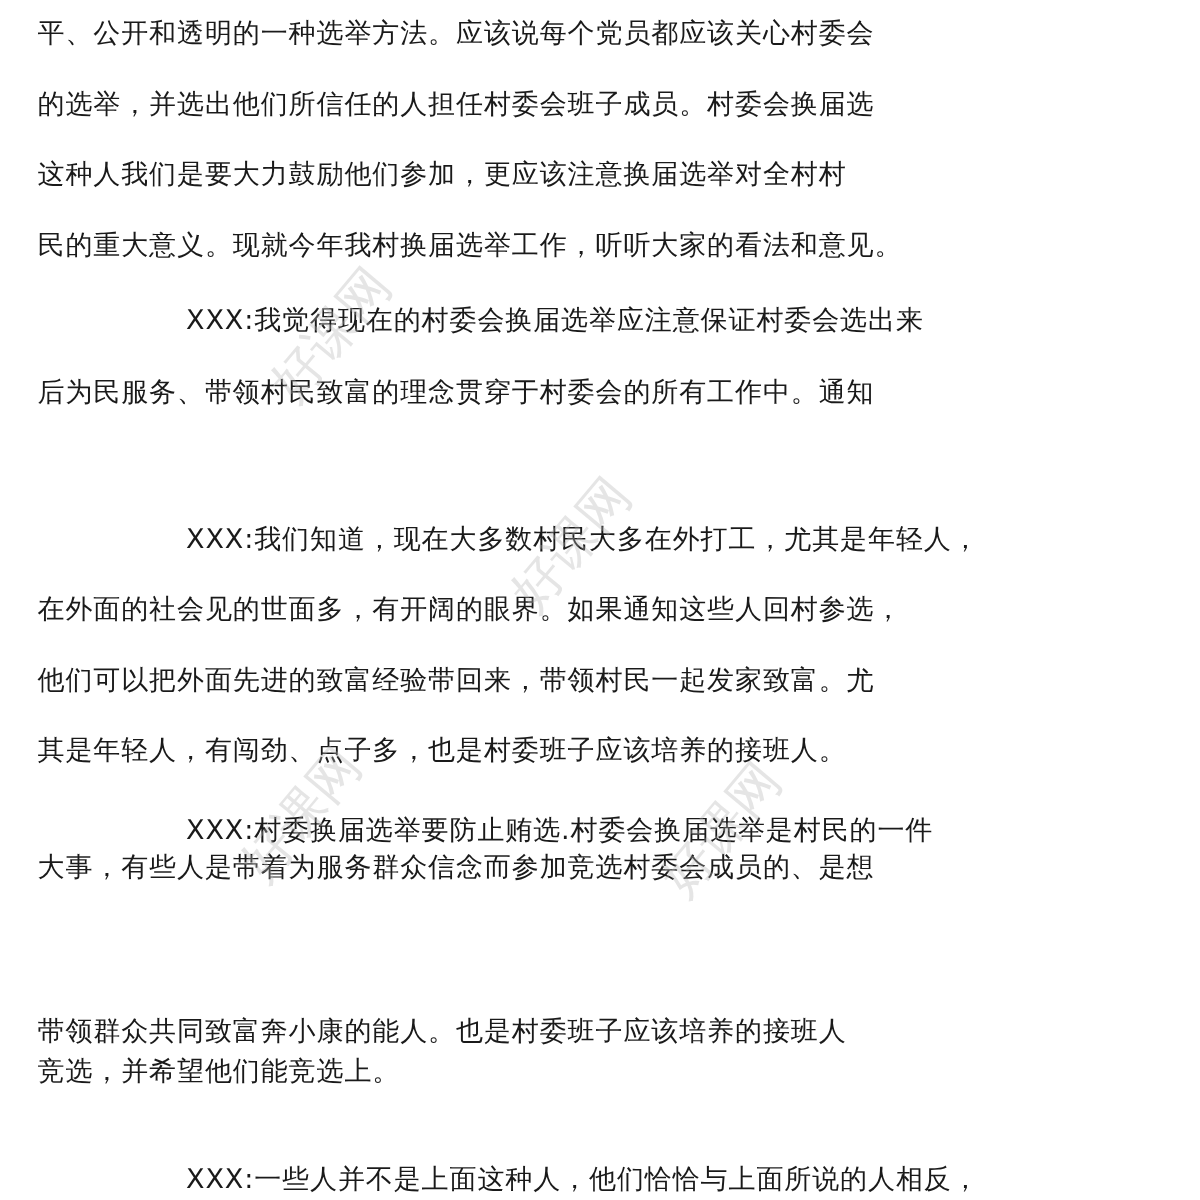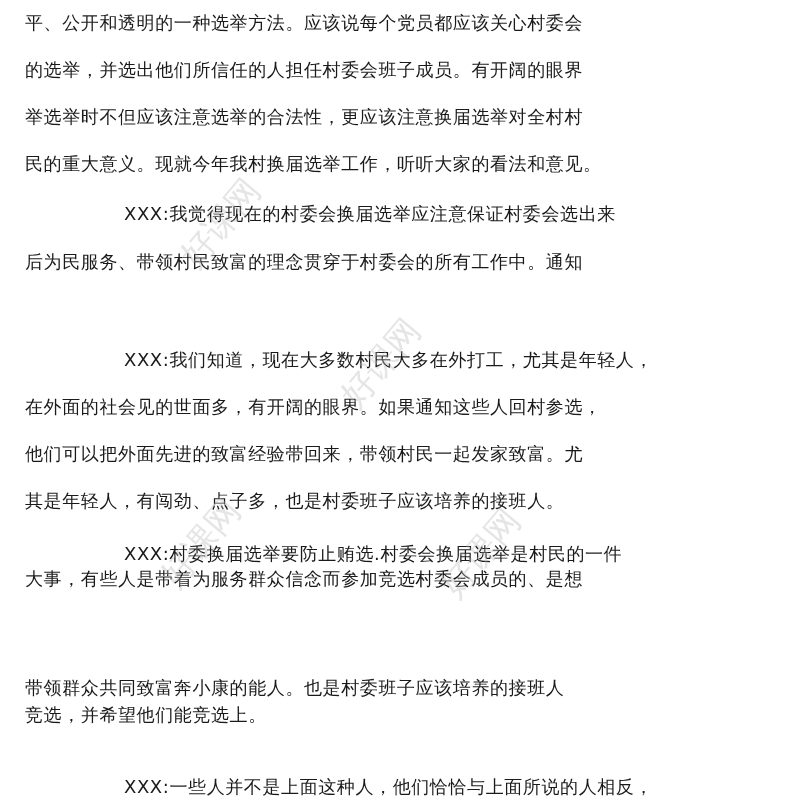--- a/index.html
+++ b/index.html
@@ -19,22 +19,22 @@
     position:absolute; color:rgba(180,180,180,0.35);
     font-size:34px; transform:rotate(-50deg); white-space:nowrap;
     pointer-events:none;
   }
 </style>
 </head>
 <body>
 
 <div class="page">
   <div class="line" style="top: 8px;">平、公开和透明的一种选举方法。应该说每个党员都应该关心村委会</div>
-  <div class="line" style="top: 55px;">的选举，并选出他们所信任的人担任村委会班子成员。有开阔的眼界</div>
-  <div class="line" style="top: 102px;">举选举时不但应该注意选举的合法性，更应该注意换届选举对全村村</div>
+  <div class="line" style="top: 55px;">的选举，并选出他们所信任的人担任村委会班子成员。村委会换届选</div>
+  <div class="line" style="top: 102px;">这种人我们是要大力鼓励他们参加，更应该注意换届选举对全村村</div>
   <div class="line" style="top: 149px;">民的重大意义。现就今年我村换届选举工作，听听大家的看法和意见。</div>
   <div class="line indent" style="top: 199px;">XXX:我觉得现在的村委会换届选举应注意保证村委会选出来</div>
   <div class="line" style="top: 247px;">后为民服务、带领村民致富的理念贯穿于村委会的所有工作中。通知</div>
   <div class="line indent" style="top: 345px;">XXX:我们知道，现在大多数村民大多在外打工，尤其是年轻人，</div>
   <div class="line" style="top: 392px;">在外面的社会见的世面多，有开阔的眼界。如果通知这些人回村参选，</div>
   <div class="line" style="top: 439px;">他们可以把外面先进的致富经验带回来，带领村民一起发家致富。尤</div>
   <div class="line" style="top: 486px;">其是年轻人，有闯劲、点子多，也是村委班子应该培养的接班人。</div>
   <div class="line indent" style="top: 539px;">XXX:村委换届选举要防止贿选.村委会换届选举是村民的一件</div>
   <div class="line" style="top: 564px;">大事，有些人是带着为服务群众信念而参加竞选村委会成员的、是想</div>
   <div class="line" style="top: 673px;">带领群众共同致富奔小康的能人。也是村委班子应该培养的接班人</div>

